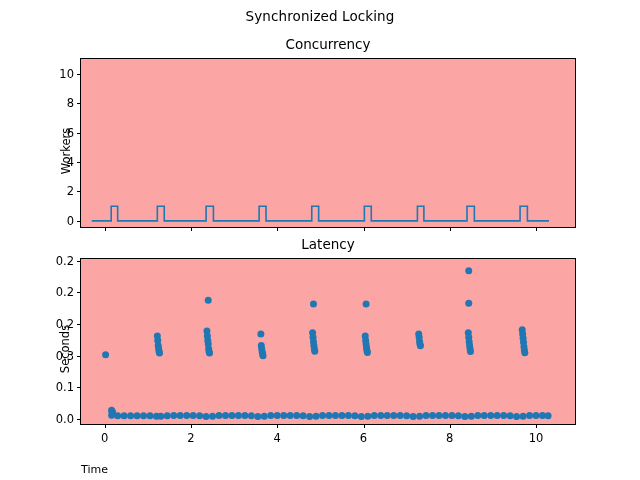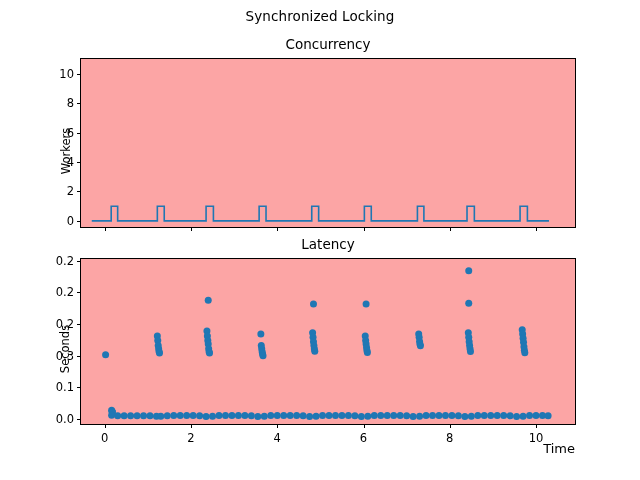--- a/index.html
+++ b/index.html
@@ -33,22 +33,22 @@
   .xtick-label{position:absolute;top:100%;margin-top:7px;transform:translateX(-50%);
     font-size:11.5px;white-space:nowrap;}
 
   .ylabel{
     position:absolute;font-size:11.5px;white-space:nowrap;
     transform-origin:center center;transform:rotate(-90deg);
   }
   #ylabel-top{left:-14px;top:85px;margin-left:-24px;}
   #ylabel-bottom{left:-14px;top:83px;margin-left:-26px;}
   .xlabel{
-    position:absolute;left:0;width:100%;text-align:right;font-size:13px;
-    top:100%;margin-top:17px;
+    position:absolute;left:0;width:100%;text-align:left;font-size:11px;
+    top:100%;margin-top:39px;
   }
 
   svg.overlay{position:absolute;left:0;top:0;overflow:visible;}
   .dot{fill:#1f77b4;}
   .stepline{fill:none;stroke:#1f77b4;stroke-width:1.6;}
 </style>
 </head>
 <body>
 
 <div id="figure">

